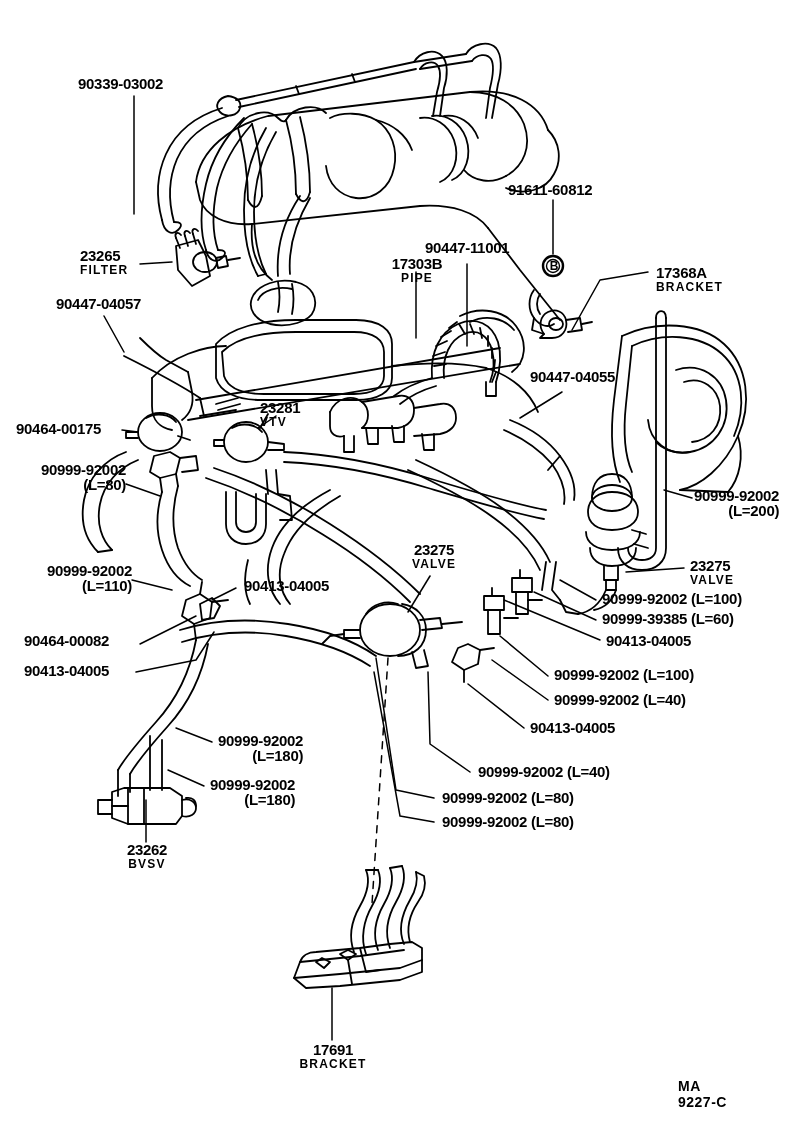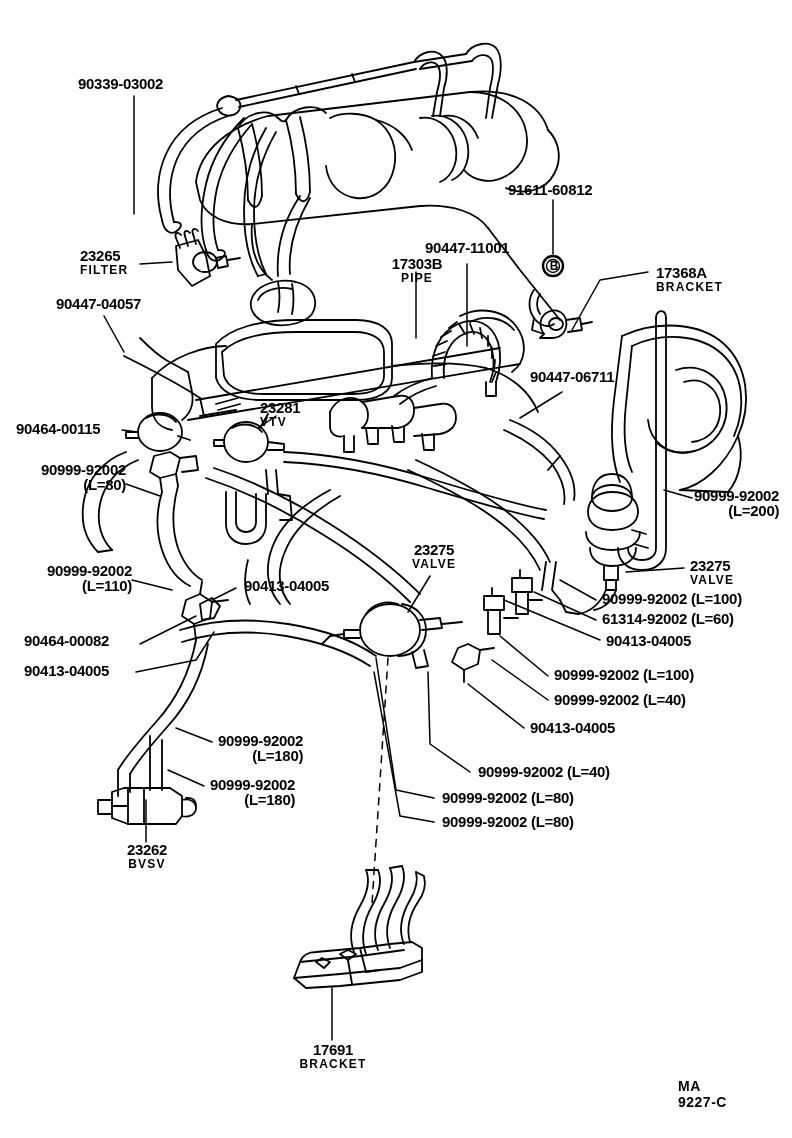--- a/index.html
+++ b/index.html
@@ -410,21 +410,21 @@
 <div class="lbl" style="left:80px;top:248px;">
   <span>23265</span>
   <span class="sub">FILTER</span>
 </div>
 
 <div class="lbl" style="left:56px;top:296px;">
   <span>90447-04057</span>
 </div>
 
 <div class="lbl" style="left:16px;top:421px;">
-  <span>90464-00115</span>
+  <span>90464-00175</span>
 </div>
 
 <div class="lbl ctr" style="left:368px;top:256px;width:98px;">
   <span>17303B</span>
   <span class="sub">PIPE</span>
 </div>
 
 <div class="lbl" style="left:425px;top:240px;">
   <span>90447-11001</span>
 </div>
@@ -432,21 +432,21 @@
 <div class="lbl" style="left:508px;top:182px;">
   <span>91611-60812</span>
 </div>
 
 <div class="lbl" style="left:656px;top:265px;">
   <span>17368A</span>
   <span class="sub">BRACKET</span>
 </div>
 
 <div class="lbl" style="left:530px;top:369px;">
-  <span>90447-06711</span>
+  <span>90447-04055</span>
 </div>
 
 <div class="lbl" style="left:260px;top:400px;">
   <span>23281</span>
   <span class="sub">VTV</span>
 </div>
 
 <div class="lbl rt" style="left:0px;top:462px;width:126px;">
   <span>90999-92002</span>
   <span class="l2">(L=80)</span>
@@ -482,21 +482,21 @@
 <div class="lbl" style="left:690px;top:558px;">
   <span>23275</span>
   <span class="sub">VALVE</span>
 </div>
 
 <div class="lbl" style="left:602px;top:591px;">
   <span>90999-92002 (L=100)</span>
 </div>
 
 <div class="lbl" style="left:602px;top:611px;">
-  <span>61314-92002 (L=60)</span>
+  <span>90999-39385 (L=60)</span>
 </div>
 
 <div class="lbl" style="left:606px;top:633px;">
   <span>90413-04005</span>
 </div>
 
 <div class="lbl" style="left:554px;top:667px;">
   <span>90999-92002 (L=100)</span>
 </div>
 

